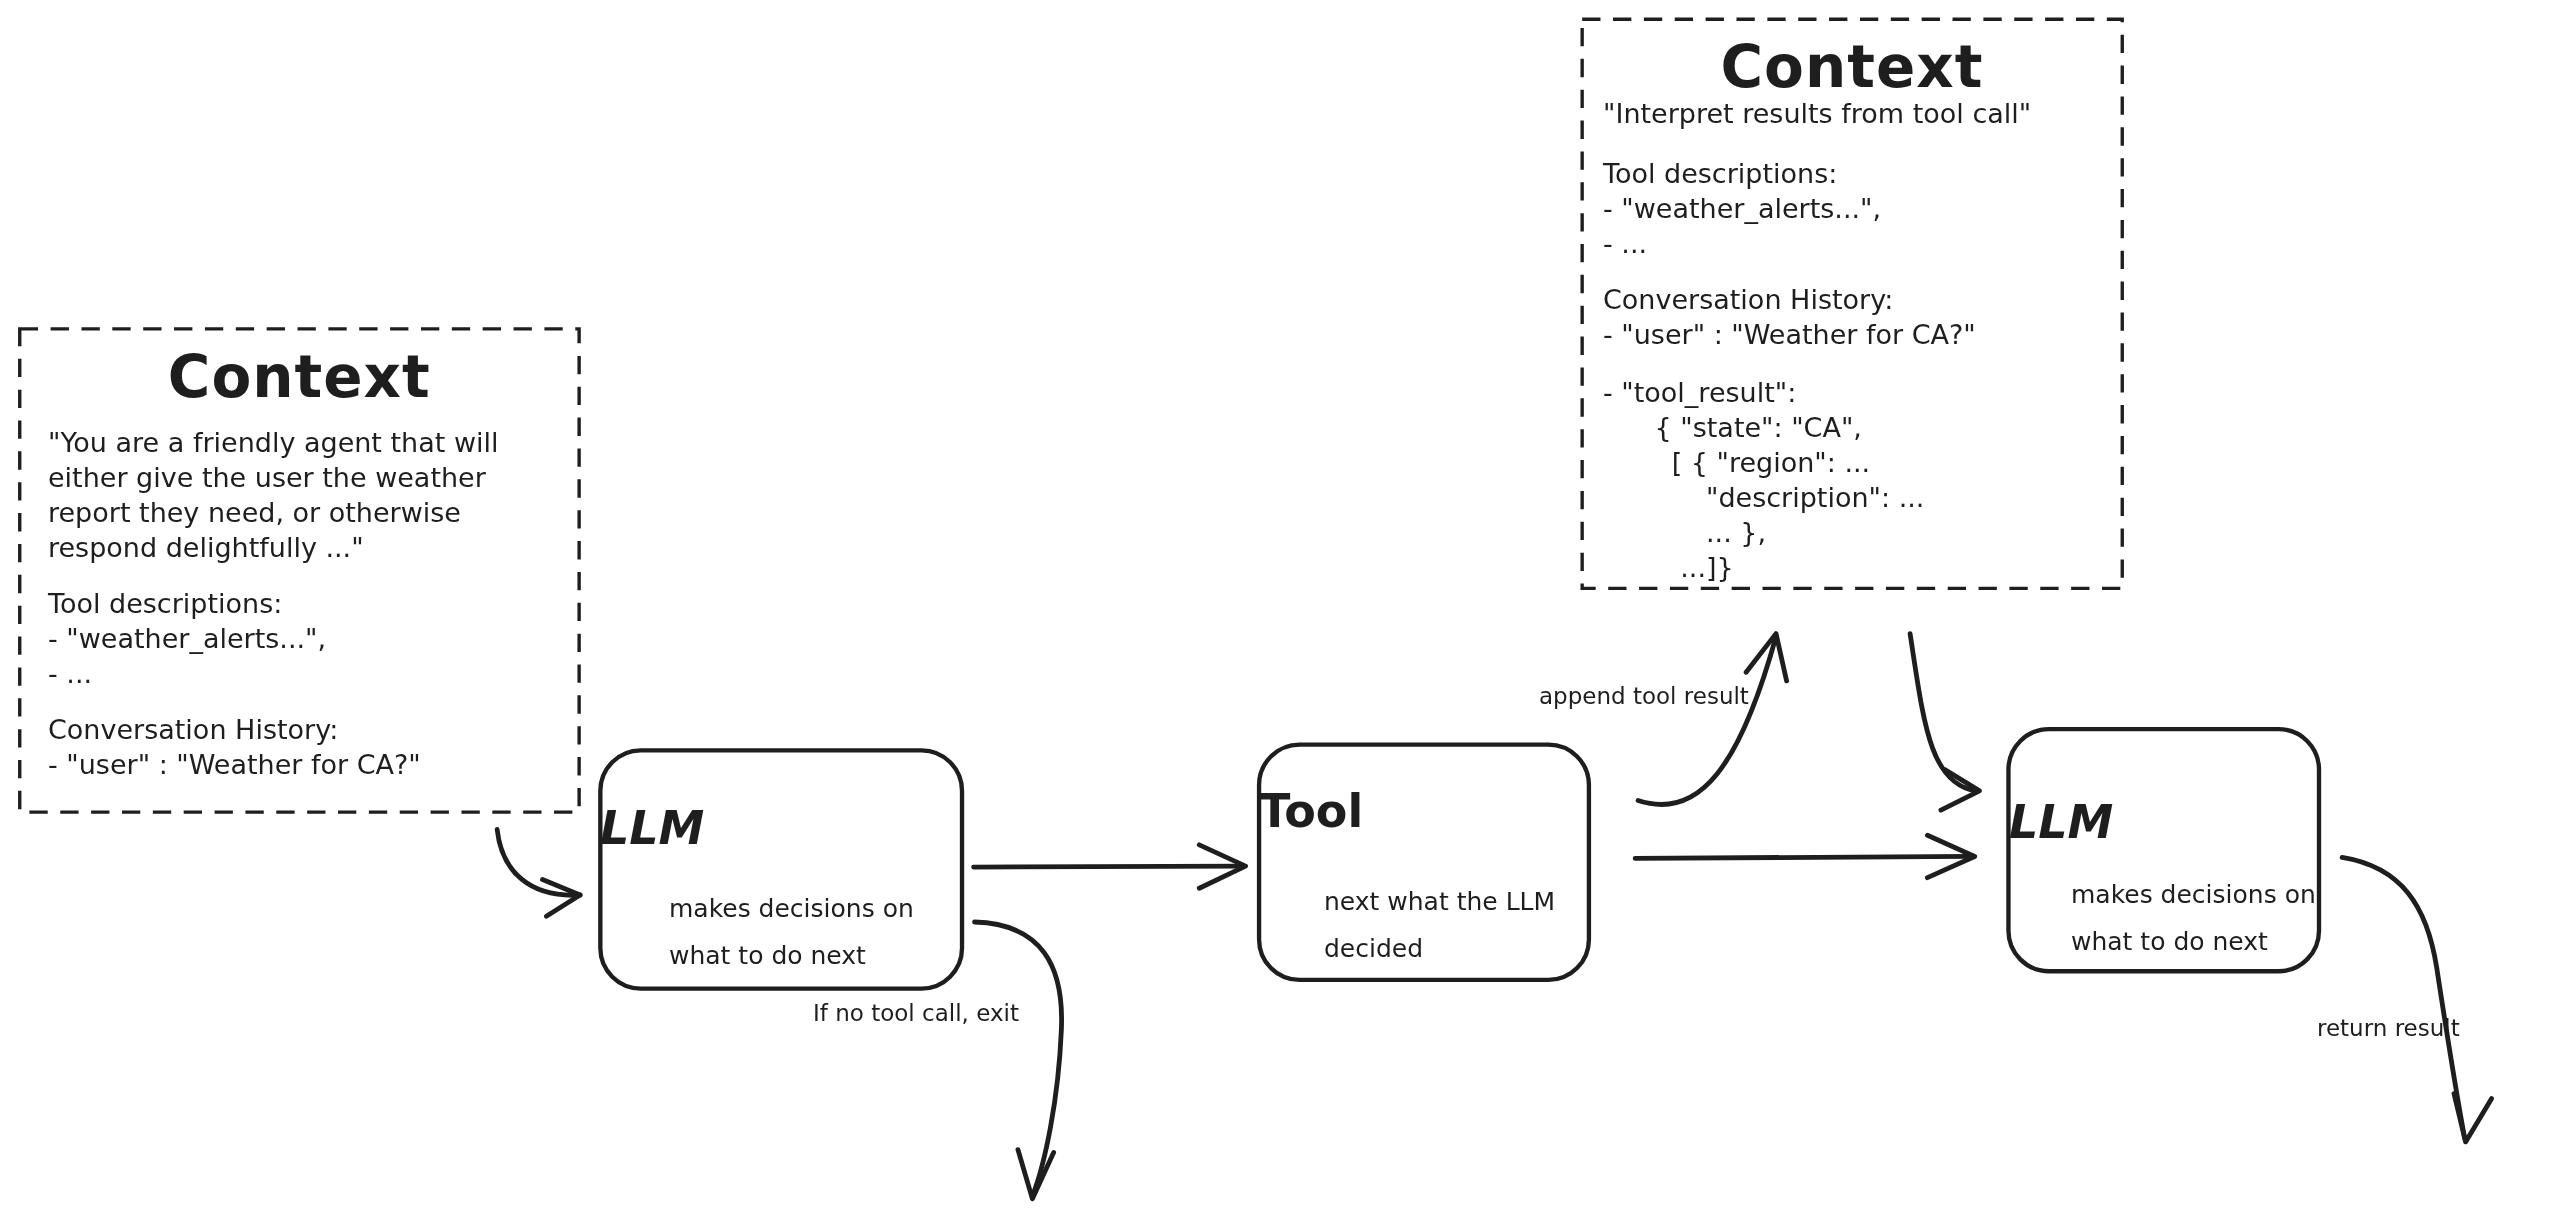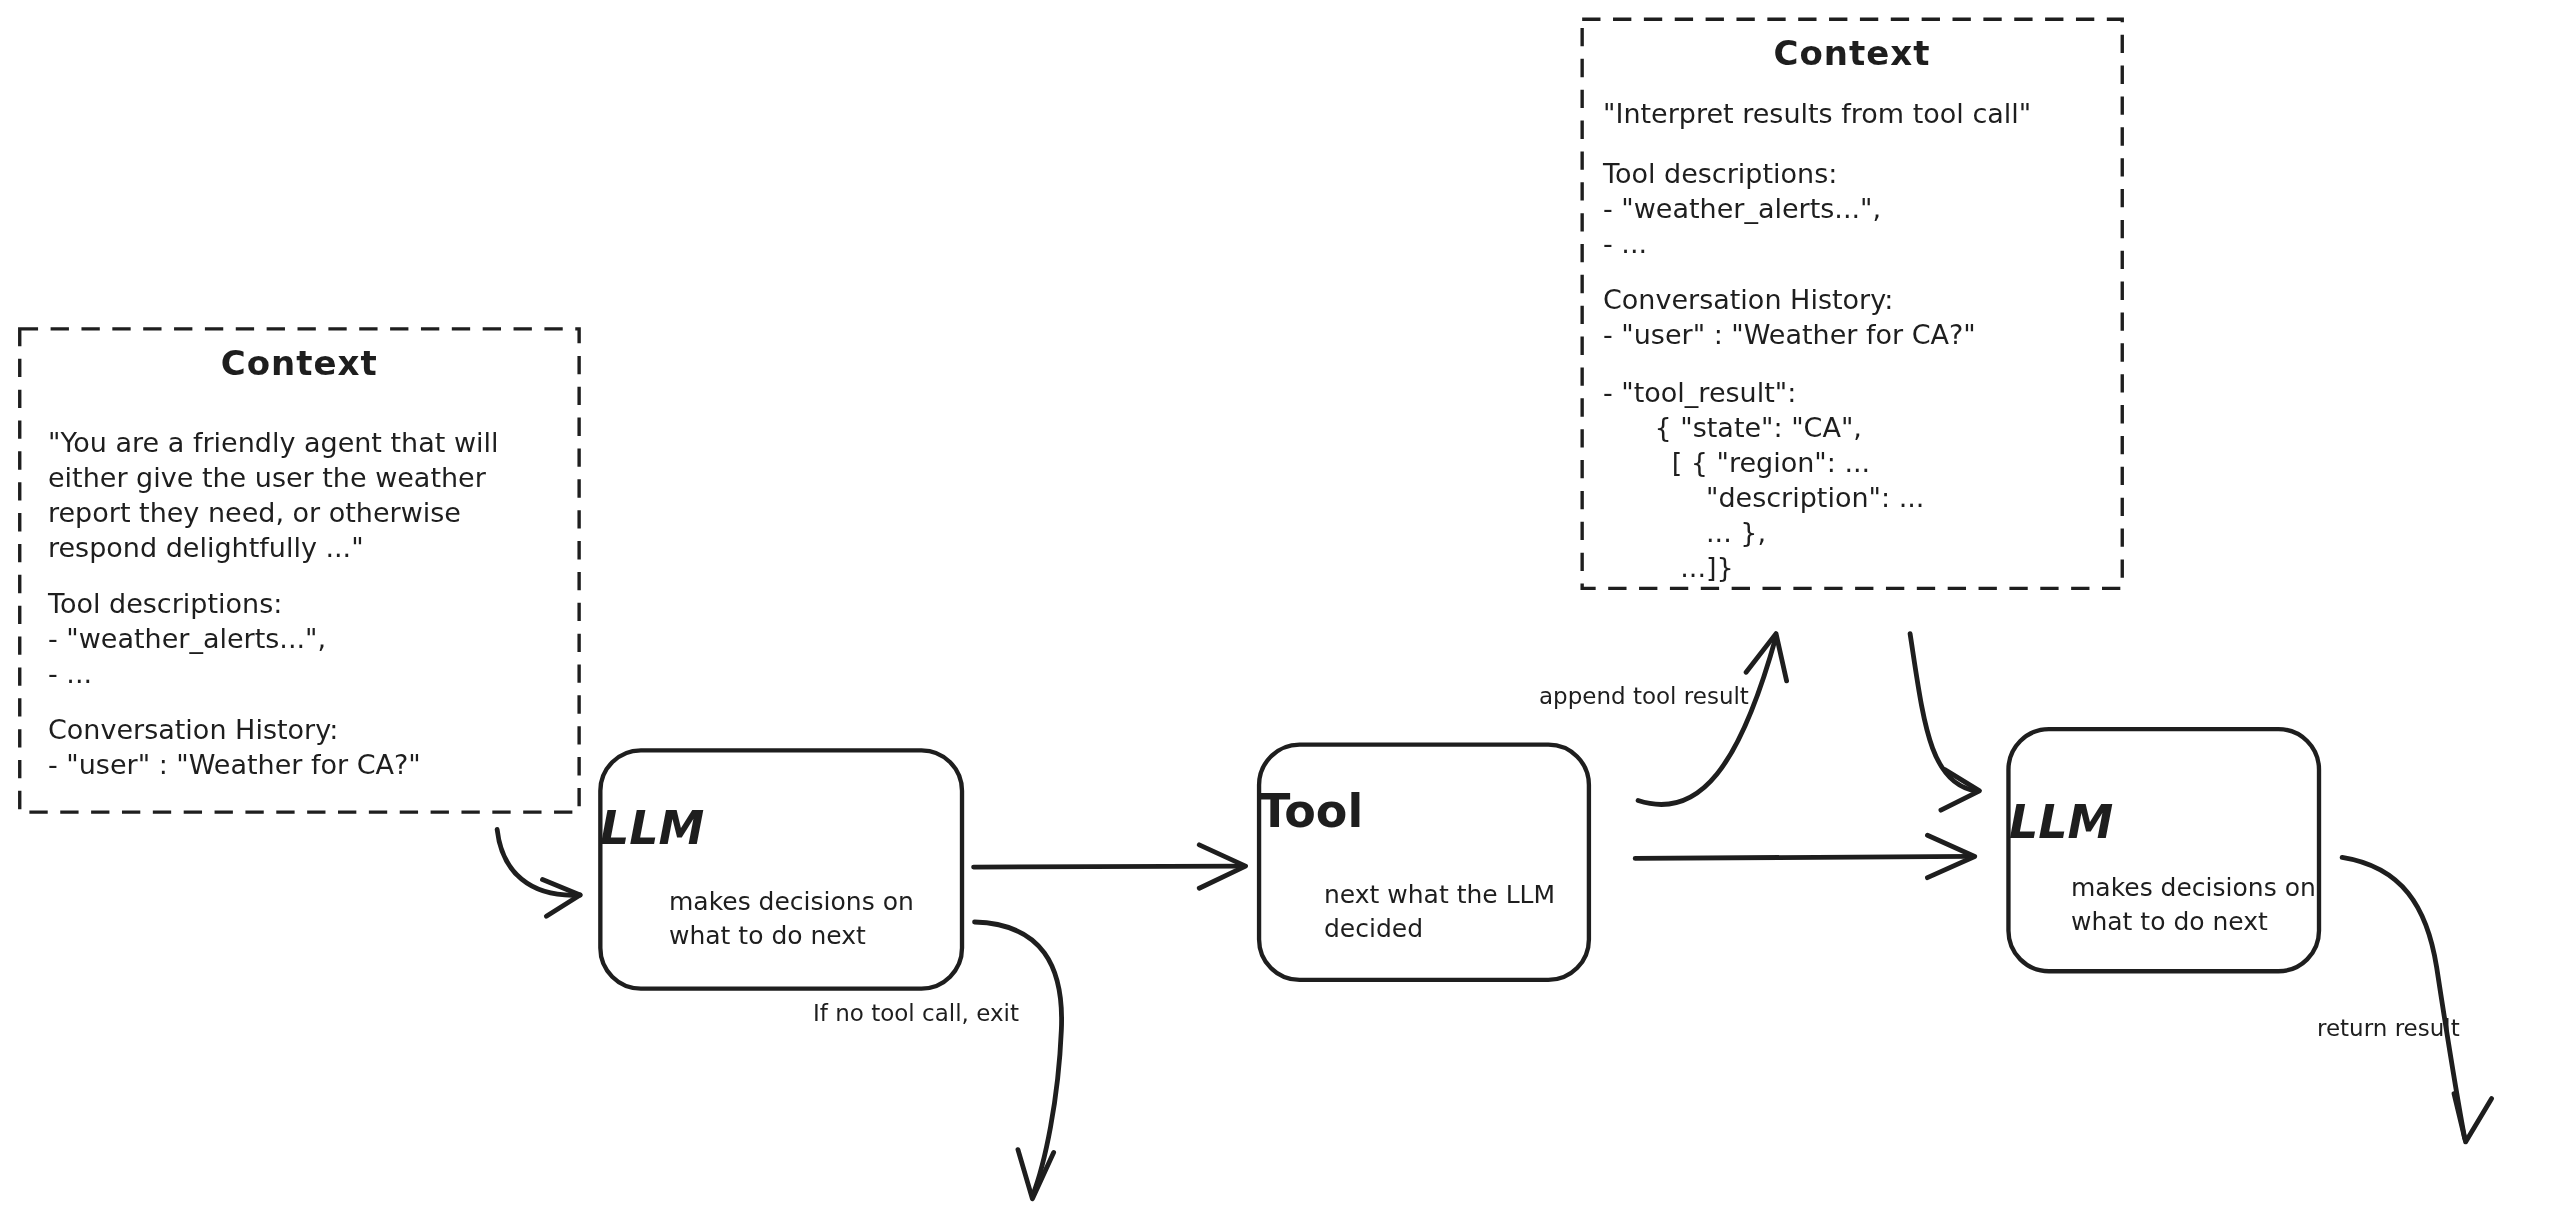--- a/index.html
+++ b/index.html
@@ -11,27 +11,27 @@
   svg.wires { position: absolute; left: 0; top: 0; }
   svg.wires path, svg.wires rect { stroke: var(--ink); fill: none; }
   .shaft, .head { stroke-width: 5; stroke-linecap: round; stroke-linejoin: round; }
   .node-outline { stroke-width: 4.5; }
   .dashed-outline { stroke-width: 3.5; stroke-dasharray: 19 13; }
 
   .abs { position: absolute; }
   .pre-line { white-space: pre-line; }
   .pre { white-space: pre-wrap; }
 
-  .ctx-title { font-size: 34px; font-weight: bold; text-align: center; letter-spacing: 1px; }
+  .ctx-title { font-size: 58px; font-weight: bold; text-align: center; letter-spacing: 1px; }
   .ctx-body { font-size: 27px; line-height: 35px; }
   .ctx-body p { margin: 0; }
 
   .node-title { font-size: 46px; font-weight: bold; text-align: left; }
   .node-title.slant { font-style: italic; }
-  .node-body { font-size: 25px; line-height: 34px; }
+  .node-body { font-size: 25px; line-height: 47px; }
 
   .edge-label { font-size: 23px; line-height: 27px; }
 </style>
 </head>
 <body>
 
 <div class="canvas">
 
   <svg class="wires" width="2576" height="1221" viewBox="0 0 2670 1266">
 

